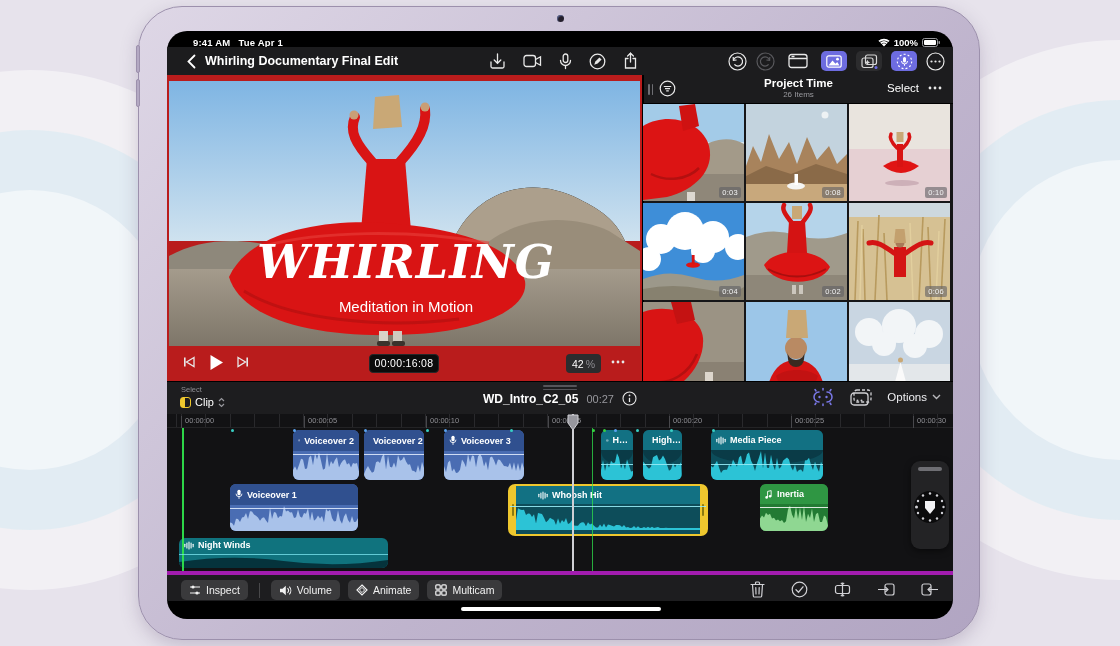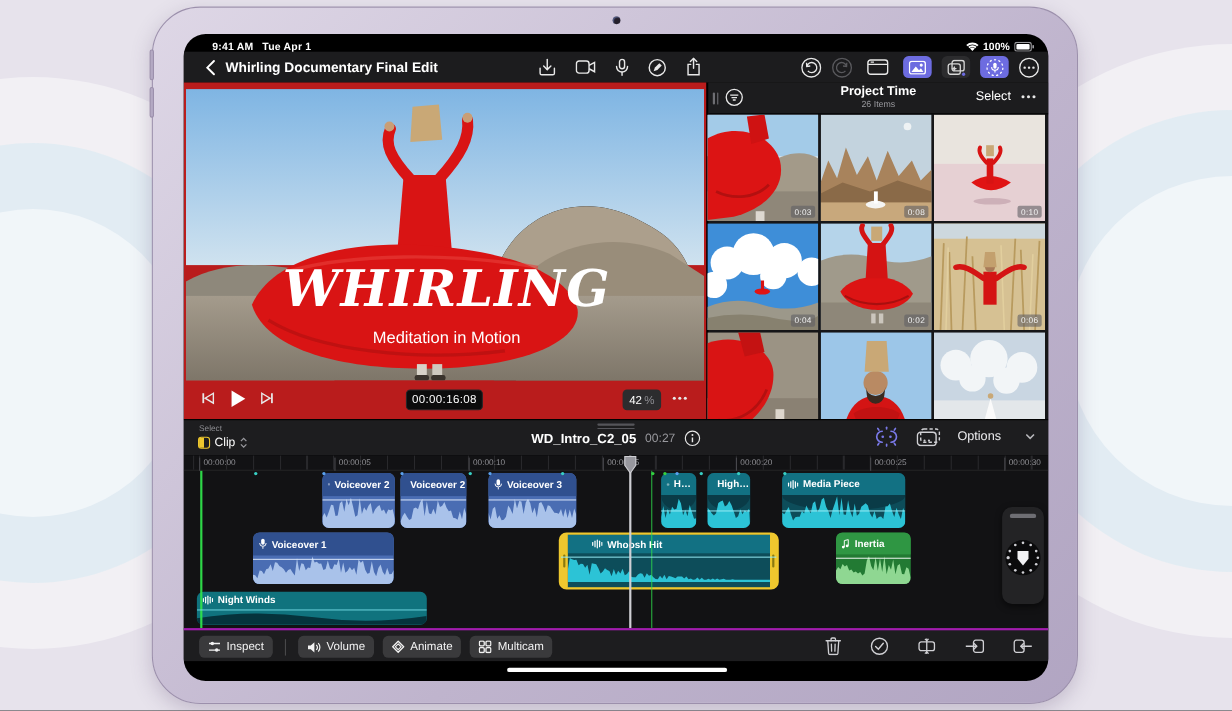--- a/index.html
+++ b/index.html
@@ -73,21 +73,21 @@
   .tl-header { position:absolute; left:0; top:350px; width:786px; height:33px; background:#1d1d1f; border-top:1px solid #000;}
   .sel-label { position:absolute; left:14px; top:3px; font-size:7.5px; color:#8e8e93; }
   .clip-chip { position:absolute; left:13px; top:14px; display:flex; align-items:center; gap:4px; color:#fff; font-size:11px; }
   .chip-icon { width:11px; height:11px; border:1.5px solid #eec72e; border-radius:3px; background:linear-gradient(90deg,#eec72e 50%,transparent 50%); }
   .tl-center { position:absolute; left:0; top:9px; width:786px; display:flex; justify-content:center; align-items:center; gap:8px; pointer-events:none;}
   .tl-grab { position:absolute; left:376px; top:3px; width:34px; }
   .tl-grab i { display:block; height:1.5px; background:#55555a; margin-bottom:2px; border-radius:1px;}
   .clip-name { color:#fff; font-size:12px; font-weight:bold; }
   .clip-dur { color:#98989d; font-size:11px; }
   .tl-right { position:absolute; right:12px; top:5px; display:flex; align-items:center; gap:15px; }
-  .options-btn { display:flex; align-items:center; gap:22px; color:#ededf0; font-size:11.5px; }
+  .options-btn { display:flex; align-items:center; gap:5px; color:#ededf0; font-size:11.5px; }
 
   
   .timeline { position:absolute; left:0; top:383px; width:786px; height:157px; background:#121214; overflow:hidden; }
   .ruler { position:absolute; left:0; top:0; width:100%; height:14px; border-bottom:1px solid #232325;
            background-image:repeating-linear-gradient(90deg,#29292c 0px,#29292c 1px,transparent 1px,transparent 24.4px);
            background-position:14px 0; }
   .ruler-label { position:absolute; top:2px; font-size:7.5px; color:#8e8e93; border-left:1px solid #48484c; padding-left:3px; height:12px; line-height:10px;}
   .marker-dot { position:absolute; top:15px; width:3px; height:3px; border-radius:50%; }
   .range-line { position:absolute; top:14px; bottom:0; background:#2fe14b; }
 
@@ -109,21 +109,21 @@
   .clip-sel .inner { flex:1; display:flex; flex-direction:column; overflow:hidden; background:#0d4d5a; }
   .clip-sel .inner .head { background:#127183; height:20px; display:flex; align-items:center; gap:4px; padding:0 22px; color:#fff; font-size:9px; font-weight:bold; white-space:nowrap; overflow:hidden;}
 
   .playhead { position:absolute; top:0; bottom:0; width:1.5px; background:#cfcfd4; z-index:6; }
   .playhead-cap { position:absolute; top:0; z-index:7; }
   .jog { position:absolute; left:744px; top:47px; width:38px; height:88px; background:#232325; border-radius:9px; z-index:8;
          box-shadow:0 2px 6px rgba(0,0,0,.5); }
   .jog-grab { position:absolute; left:7px; top:6px; width:24px; height:4px; border-radius:2px; background:#6e6e73; }
 
   
-  .bottom-bar { position:absolute; left:0; top:540px; width:786px; height:30px; background:#1d1d1f; border-top:2px solid #a21caf; }
+  .bottom-bar { position:absolute; left:0; top:540px; width:786px; height:30px; background:#1d1d1f; border-top:4px solid #a21caf; }
   .tool-buttons { position:absolute; left:14px; top:5px; display:flex; align-items:center; gap:8px; }
   .tool-btn { height:20px; background:#3a3a3c; border-radius:5px; padding:0 8px; display:flex; align-items:center; gap:5px;
               color:#f2f2f2; font-size:10.5px; }
   .tb-divider { width:1px; height:15px; background:#48484a; margin:0 3px; }
   .bottom-right { position:absolute; right:14px; top:6px; display:flex; gap:26px; align-items:center; }
 
   .home-indicator { position:absolute; left:294px; top:576px; width:200px; height:4px; border-radius:2px; background:#fff; }
 </style>
 </head>
 <body>

